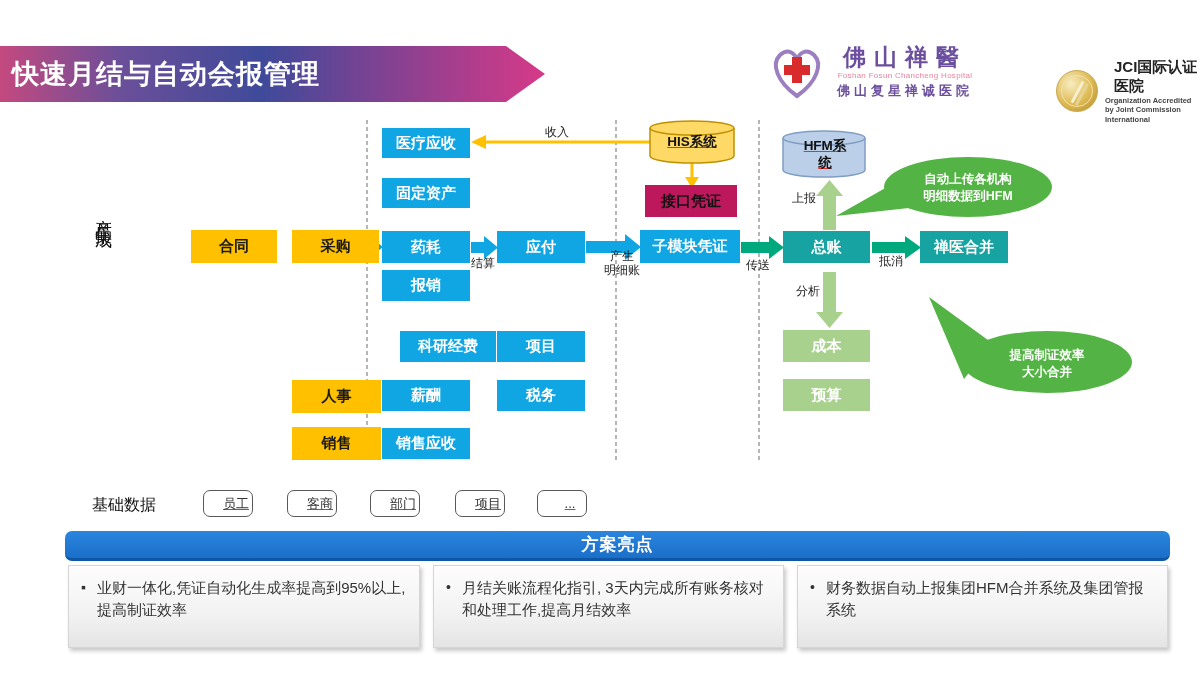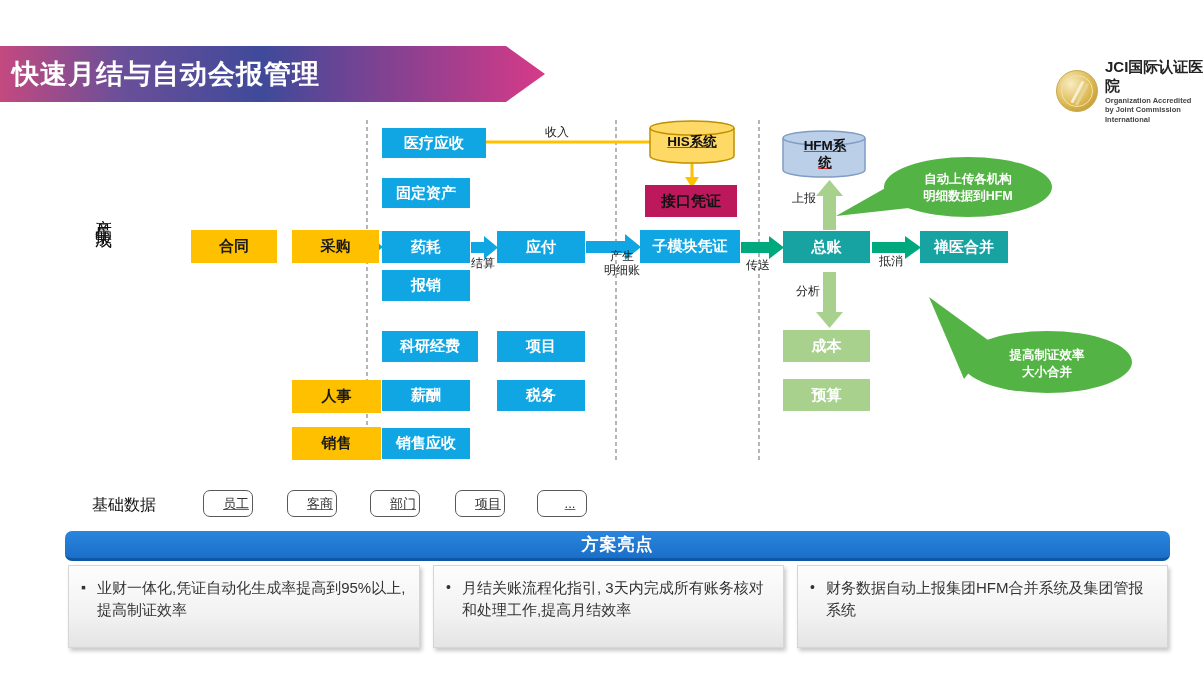--- a/index.html
+++ b/index.html
@@ -24,21 +24,21 @@
   .hosp-full{ font-size:13px; font-weight:bold; color:#6B4F9E; letter-spacing:4px; margin-top:2px;}
 
   .logo-jci{ position:absolute; left:1056px; top:58px; display:flex; align-items:center; gap:7px; }
   .coin{ width:42px; height:42px; border-radius:50%;
     background:radial-gradient(circle at 35% 32%,#f8ecc0,#ddb952 55%,#b98d2f 95%);
     border:1px solid #c9a94e; position:relative; flex:0 0 auto;}
   .coin::before{ content:""; position:absolute; inset:4px; border-radius:50%; border:1px solid #f3e3a8;}
   .coin::after{ content:""; position:absolute; left:19px; top:9px; width:3px; height:24px;
     background:#f7efd2; transform:rotate(28deg); box-shadow:5px 0 0 #e7d391;}
   .jci-text{ display:flex; flex-direction:column; }
-  .jci-title{ font-size:15px; font-weight:bold; color:#222; }
+  .jci-title{ font-size:15px; font-weight:bold; color:#222;margin-left:9px; }
   .jci-sub{ font-size:7.5px; color:#444; font-weight:bold; line-height:1.25; }
 
   
   .axis-label{ position:absolute; left:92px; top:206px; writing-mode:vertical-rl; text-orientation:upright;
     font-size:17px; color:#111; letter-spacing:4px; }
 
   .svg-layer{ position:absolute; left:0; top:0; width:1204px; height:677px; z-index:1; pointer-events:none; }
 
   .box{ position:absolute; z-index:2; display:flex; align-items:center; justify-content:center;
     font-weight:bold; font-size:15px; color:#fff; }
@@ -77,20 +77,32 @@
 </style>
 </head>
 <body>
 
 <div class="slide">
 
   <div class="title-banner">
     <div class="t">快速月结与自动会报管理</div>
   </div>
 
+  <div class="logo-hospital">
+    <svg class="heart-icon" viewBox="0 0 64 64">
+      <path d="M32 56 C12 42 6 24 15 15 C23 8 30 13 32 20 C34 13 41 8 49 15 C58 24 52 42 32 56 Z" fill="none" stroke="#9B7FC1" stroke-width="4" stroke-linecap="round"></path>
+      <rect x="27" y="17" width="10" height="26" fill="#D92B2B"></rect>
+      <rect x="19" y="25" width="26" height="10" fill="#D92B2B"></rect>
+    </svg>
+    <div class="logo-hosp-text">
+      <div class="hosp-cn">佛山禅醫</div>
+      <div class="hosp-en">Foshan Fosun Chancheng Hospital</div>
+      <div class="hosp-full">佛山复星禅诚医院</div>
+    </div>
+  </div>
 
   <div class="logo-jci">
     <div class="coin"></div>
     <div class="jci-text">
       <div class="jci-title">JCI国际认证医院</div>
       <div class="jci-sub">Organization Accredited</div>
       <div class="jci-sub">by Joint Commission International</div>
     </div>
   </div>
 
@@ -152,25 +164,25 @@
     </g>
   </svg>
 
   <div class="axis-label">产品集成</div>
 
   <div class="box yellow" style="left:147px;top:230px;width:86px;height:33px">合同</div>
   <div class="box yellow" style="left:248px;top:230px;width:87px;height:33px">采购</div>
   <div class="box yellow" style="left:248px;top:380px;width:89px;height:33px">人事</div>
   <div class="box yellow" style="left:248px;top:427px;width:89px;height:33px">销售</div>
 
-  <div class="box blue" style="left:382px;top:128px;width:104px;height:30px">医疗应收</div>
+  <div class="box blue" style="left:382px;top:128px;width:88px;height:30px">医疗应收</div>
   <div class="box blue" style="left:382px;top:178px;width:88px;height:30px">固定资产</div>
   <div class="box blue" style="left:382px;top:231px;width:88px;height:32px">药耗</div>
   <div class="box blue" style="left:382px;top:270px;width:88px;height:31px">报销</div>
-  <div class="box blue" style="left:382px;top:331px;width:96px;height:31px">科研经费</div>
+  <div class="box blue" style="left:400px;top:331px;width:96px;height:31px">科研经费</div>
   <div class="box blue" style="left:382px;top:380px;width:88px;height:31px">薪酬</div>
   <div class="box blue" style="left:382px;top:428px;width:88px;height:31px">销售应收</div>
 
   <div class="box blue" style="left:497px;top:231px;width:88px;height:32px">应付</div>
   <div class="box blue" style="left:497px;top:331px;width:88px;height:31px">项目</div>
   <div class="box blue" style="left:497px;top:380px;width:88px;height:31px">税务</div>
 
   <div class="box lyellow" style="left:645px;top:185px;width:92px;height:32px">接口凭证</div>
   <div class="box blue" style="left:640px;top:230px;width:100px;height:33px">子模块凭证</div>
 

